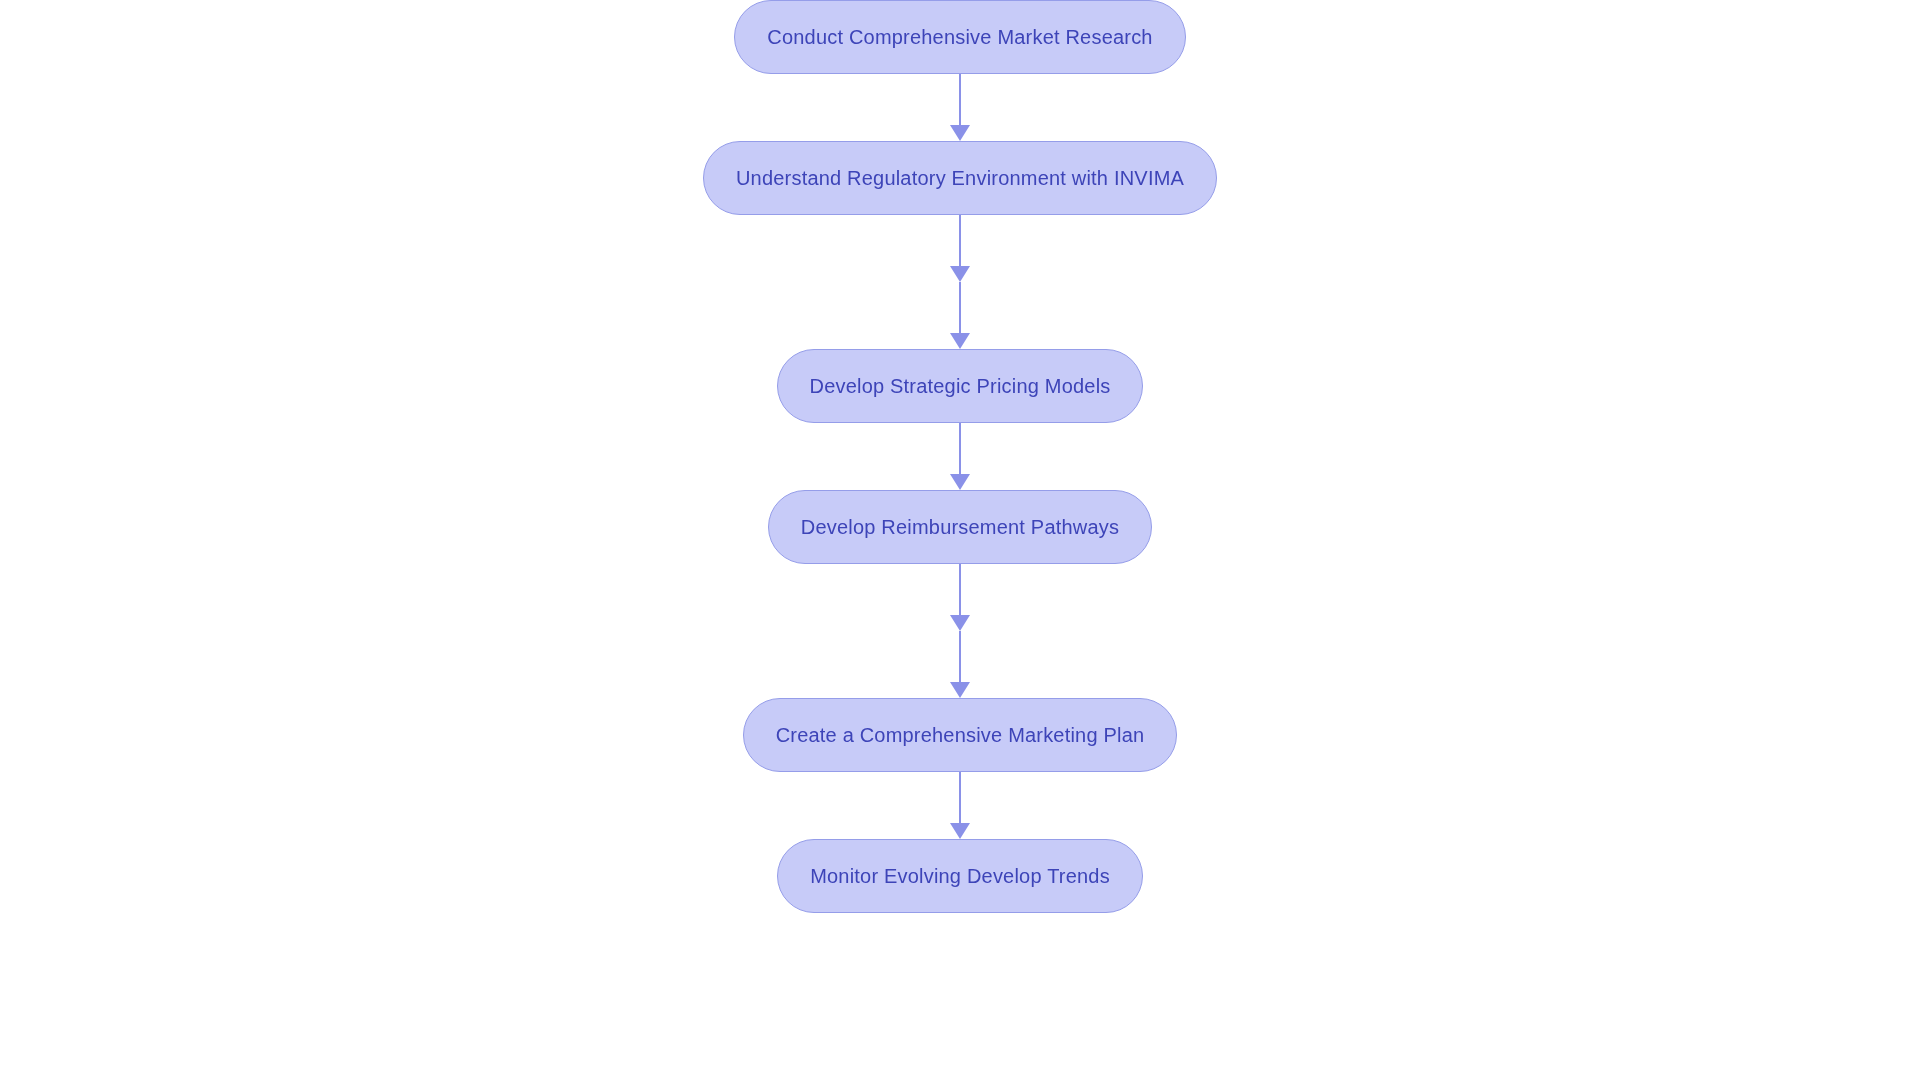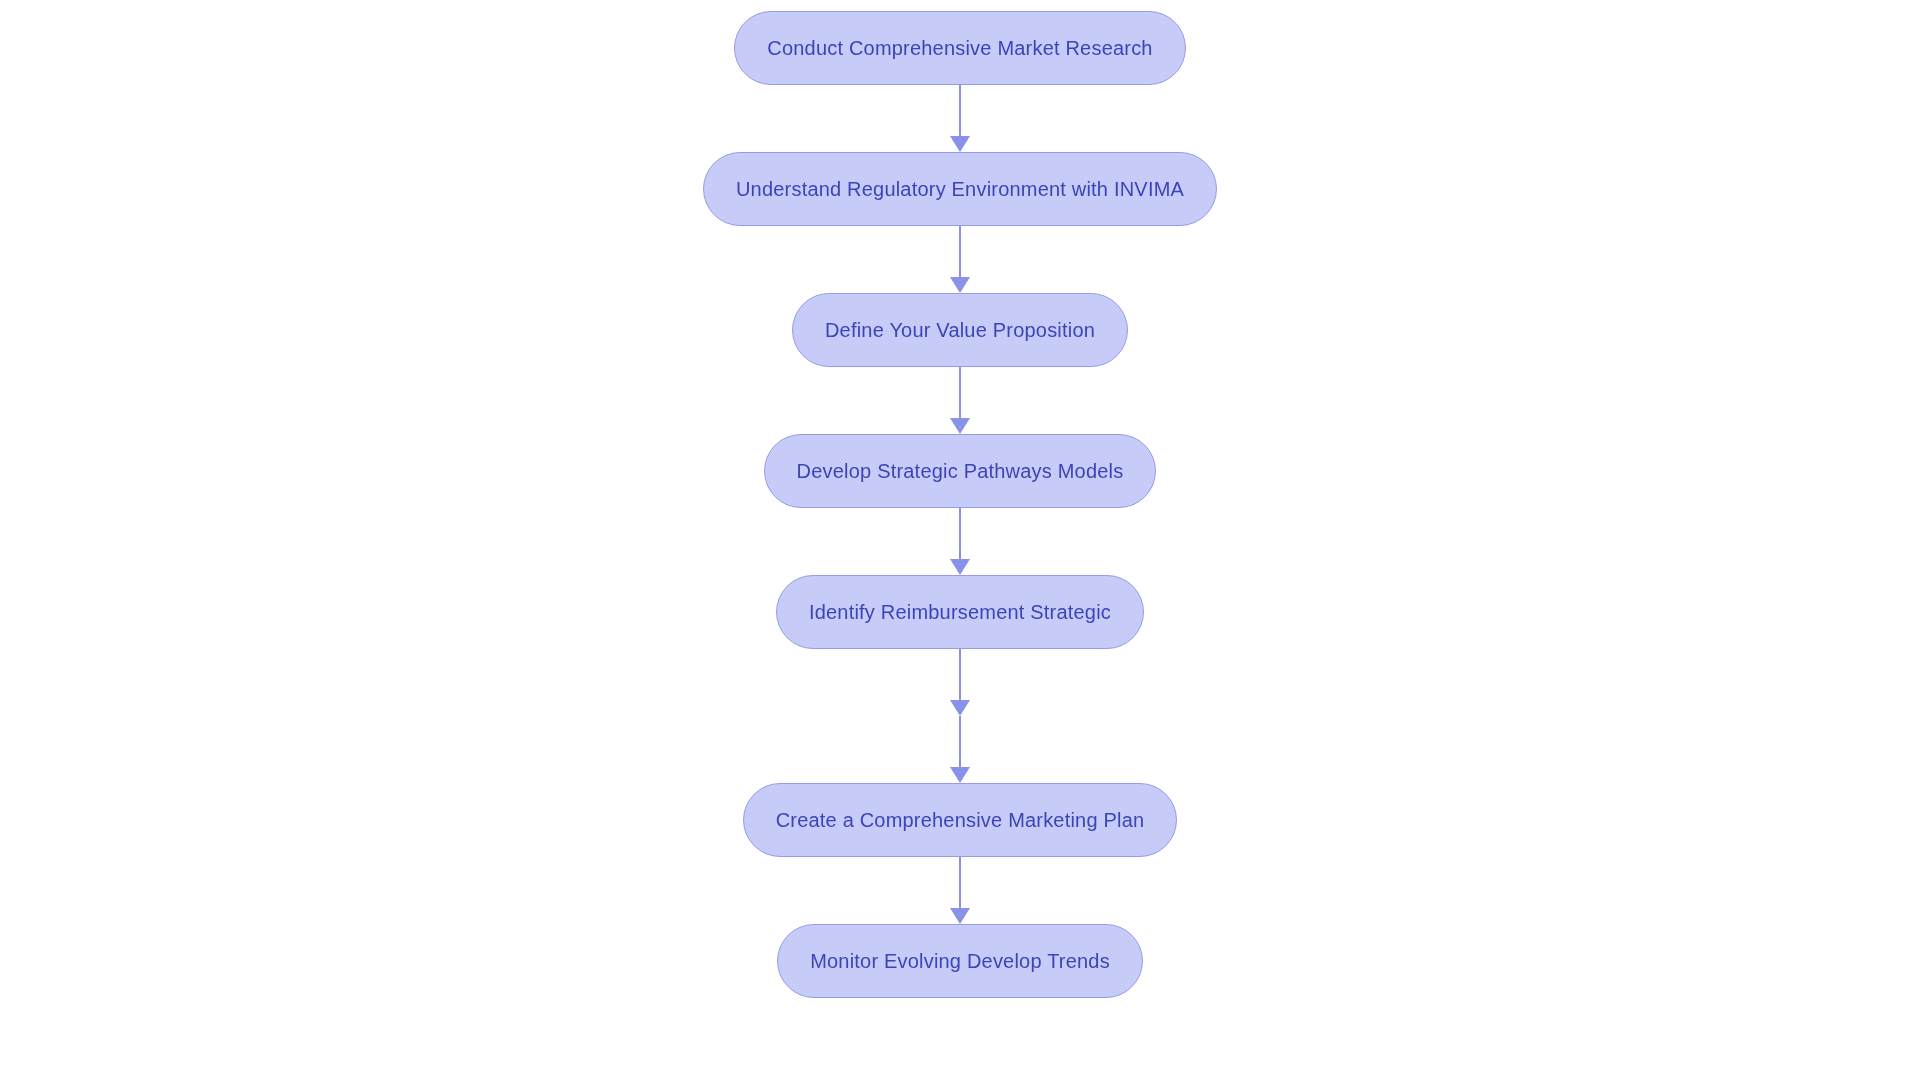--- a/index.html
+++ b/index.html
@@ -16,21 +16,20 @@
     font-family: "Liberation Sans", sans-serif;
   }
   .flow {
     position: absolute;
     left: 0;
     top: 0;
     width: 1920px;
     display: flex;
     flex-direction: column;
     align-items: center;
-    padding-top: 11px;
   }
   .node {
     box-sizing: border-box;
     height: 74px;
     min-width: 300px;
     padding: 0 32px;
     display: flex;
     align-items: center;
     justify-content: center;
     background: #c7cbf8;
@@ -77,40 +76,37 @@
 
     <div class="node">
       <span>Understand Regulatory Environment with INVIMA</span>
     </div>
 
     <div class="connector">
       <div class="line"></div>
       <div class="head"></div>
     </div>
 
+
+    <div class="connector">
+      <div class="line"></div>
+      <div class="head"></div>
+    </div>
+
     <div class="node">
-      <span>Define Your Value Proposition</span>
+      <span>Develop Strategic Pricing Models</span>
     </div>
 
     <div class="connector">
       <div class="line"></div>
       <div class="head"></div>
     </div>
 
     <div class="node">
-      <span>Develop Strategic Pathways Models</span>
-    </div>
-
-    <div class="connector">
-      <div class="line"></div>
-      <div class="head"></div>
-    </div>
-
-    <div class="node">
-      <span>Identify Reimbursement Strategic</span>
+      <span>Develop Reimbursement Pathways</span>
     </div>
 
     <div class="connector">
       <div class="line"></div>
       <div class="head"></div>
     </div>
 
 
     <div class="connector">
       <div class="line"></div>

